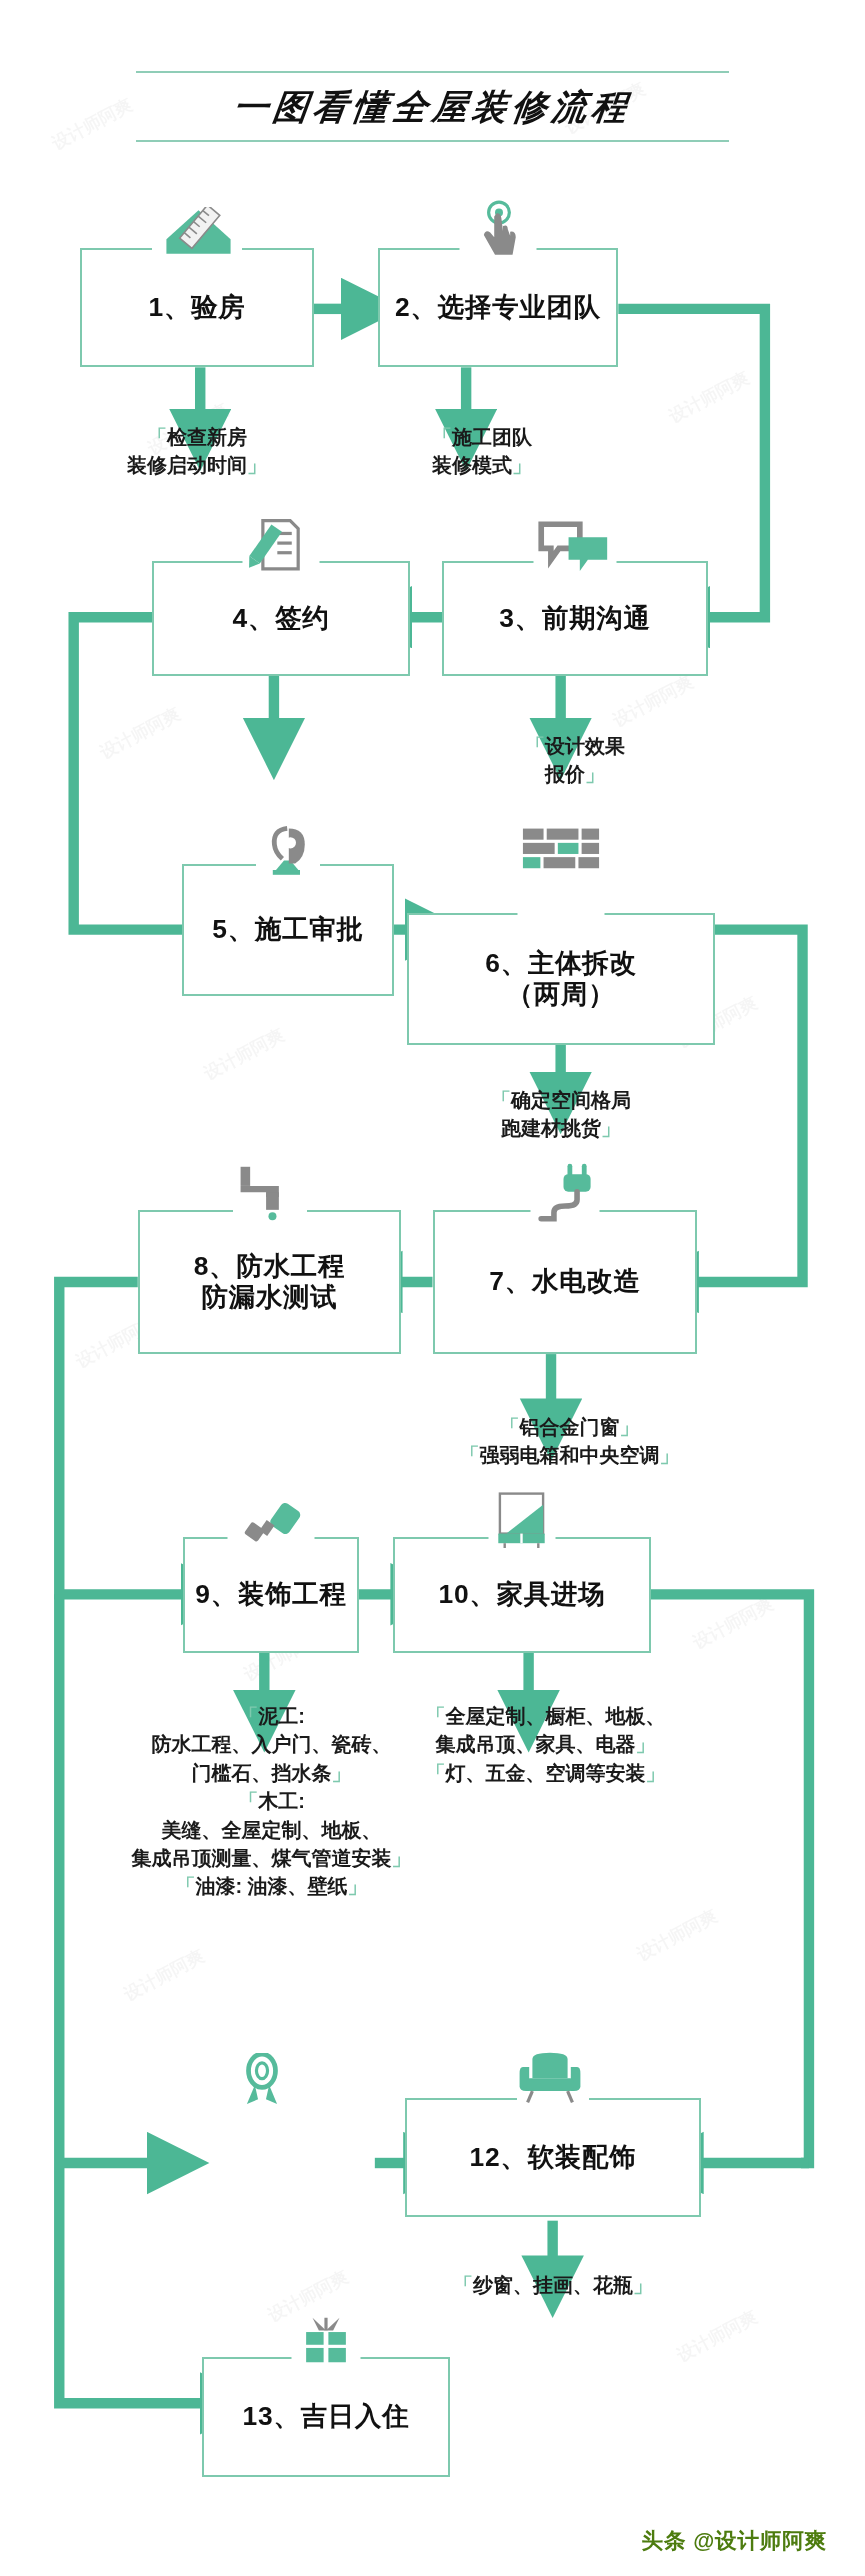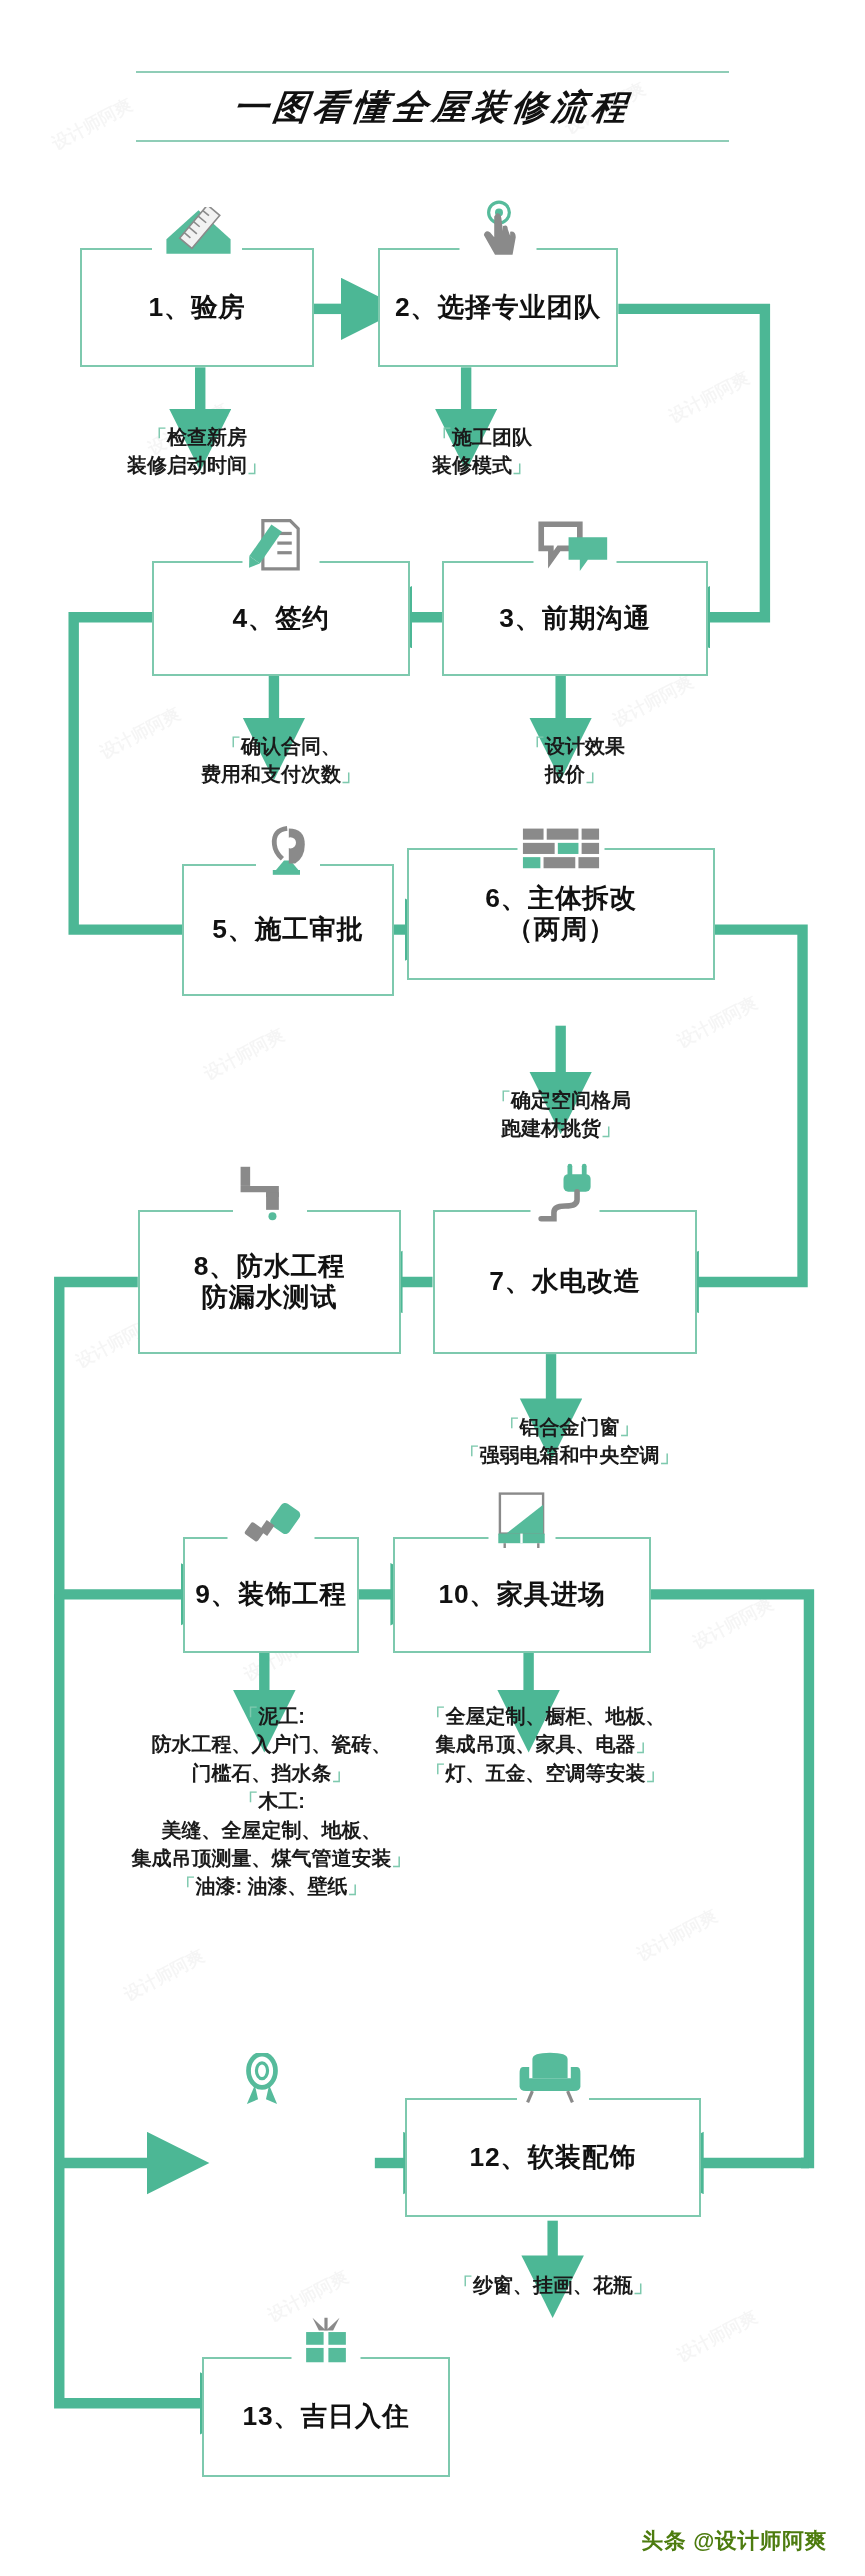--- a/index.html
+++ b/index.html
@@ -255,35 +255,34 @@
   <svg class="icon" style="left:242px;top:519px;" width="61" height="53" viewBox="0 0 76 66">
     <path d="M26 2 H60 L70 12 V62 H26 Z" fill="#fff" stroke="#8a8a8a" stroke-width="4"></path>
     <line x1="44" y1="18" x2="62" y2="18" stroke="#8a8a8a" stroke-width="4"></line>
     <line x1="44" y1="30" x2="62" y2="30" stroke="#8a8a8a" stroke-width="4"></line>
     <line x1="44" y1="42" x2="62" y2="42" stroke="#8a8a8a" stroke-width="4"></line>
     <g transform="rotate(35 26 36)">
       <rect x="18" y="6" width="16" height="48" fill="#56bb9b"></rect>
       <path d="M18 54 L26 66 L34 54 Z" fill="#56bb9b"></path>
     </g>
   </svg>
-  <div class="note" style="left:136px;top:732px;width:290px;"><span class="bk">「</span>确认合同、<br>费用和支付次数<span class="bk">」</span></div>
 
   <div class="node" style="left:182px;top:864px;width:212px;height:132px;">
     <div class="notch" style="width:64px;"></div>
     <div class="node-label">5、施工审批</div>
   </div>
   <svg class="icon" style="left:260px;top:825px;" width="56" height="50" viewBox="0 0 70 62">
     <path d="M30 44 L20 56 H48 L38 44 Z" fill="#56bb9b"></path>
     <rect x="16" y="56" width="34" height="6" fill="#56bb9b"></rect>
     <path d="M36 4 Q56 4 56 24 Q56 40 44 48 L36 48 Z" fill="#8a8a8a"></path>
     <path d="M34 4 Q16 6 18 24 Q19 34 28 42" fill="none" stroke="#8a8a8a" stroke-width="6"></path>
     <circle cx="38" cy="22" r="7" fill="#fff"></circle>
   </svg>
 
-  <div class="node" style="left:407px;top:848px;width:308px;height:132px;">
+  <div class="node" style="left:407px;top:913px;width:308px;height:132px;">
     <div class="notch" style="width:87px;"></div>
     <div class="node-label">6、主体拆改
 （两周）</div>
   </div>
   <svg class="icon" style="left:521px;top:827px;" width="80" height="46" viewBox="0 0 100 58">
     <rect x="2" y="2" width="26" height="14" fill="#8a8a8a"></rect>
     <rect x="32" y="2" width="40" height="14" fill="#8a8a8a"></rect>
     <rect x="76" y="2" width="22" height="14" fill="#8a8a8a"></rect>
     <rect x="2" y="20" width="40" height="14" fill="#8a8a8a"></rect>
     <rect x="46" y="20" width="26" height="14" fill="#56bb9b"></rect>

